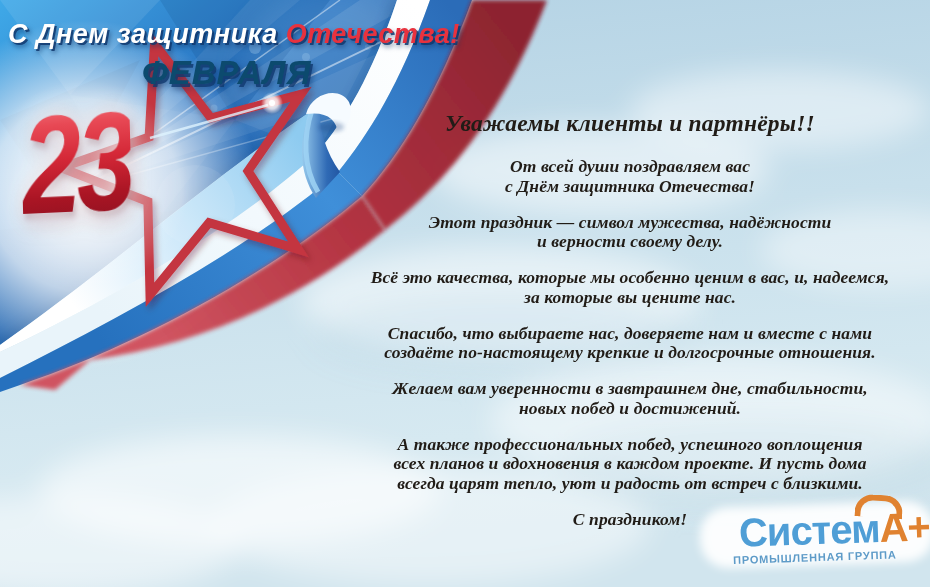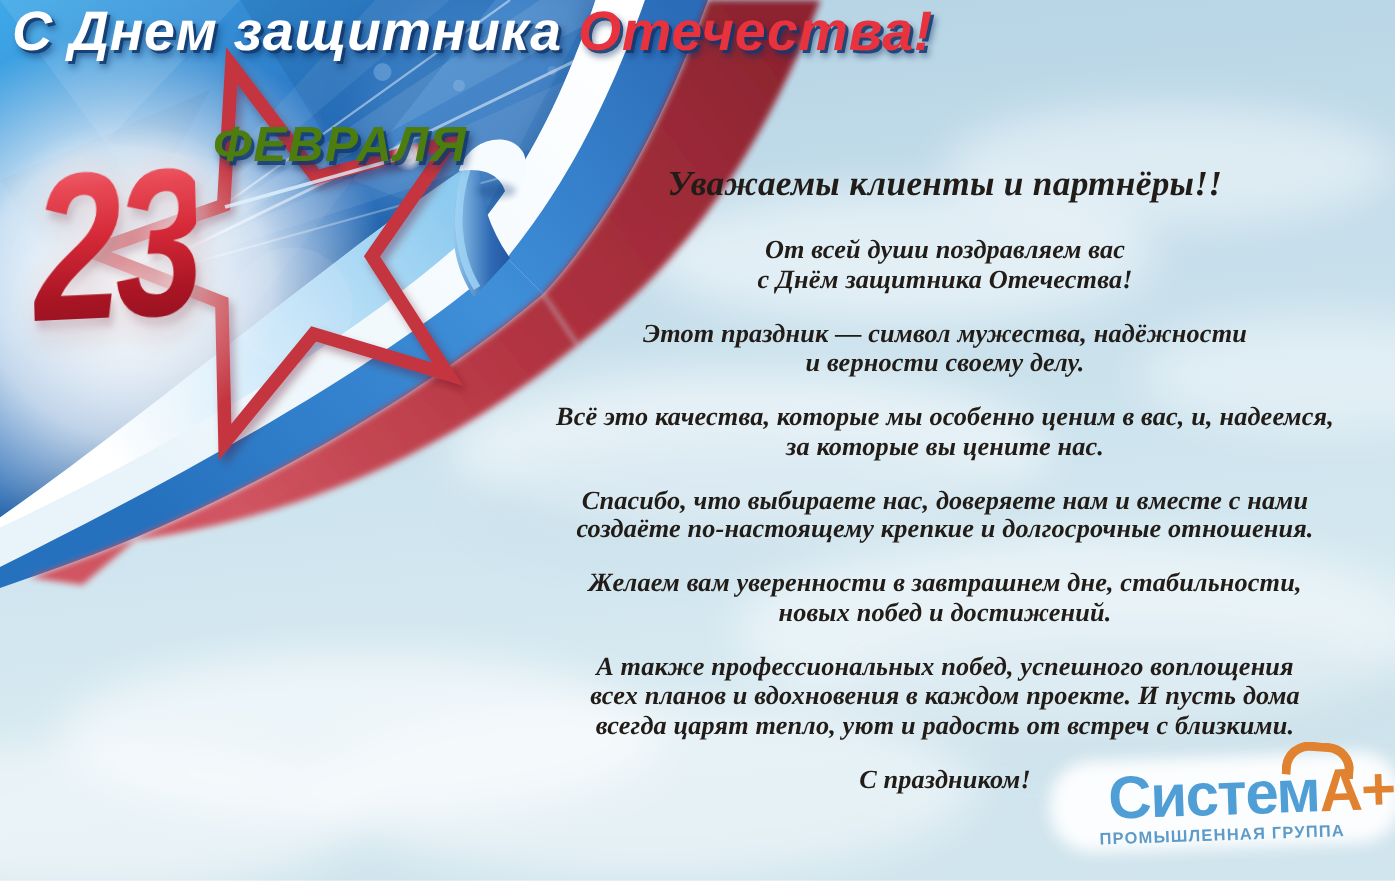--- a/index.html
+++ b/index.html
@@ -4,31 +4,30 @@
 <style>
   html,body{margin:0;padding:0;background:#e8eef2;}
   .stage{
     position:relative;width:930px;height:587px;overflow:hidden;
     font-family:"Liberation Sans",sans-serif;
   }
   .scene{position:absolute;left:0;top:0;width:930px;height:587px;display:block;}
 
   
   .banner-title{
-    position:absolute;left:8px;top:0;white-space:nowrap;
-    font-size:37px;font-weight:800;font-style:italic;letter-spacing:.5px;
+    position:absolute;left:8px;top:19px;white-space:nowrap;
+    font-size:27px;font-weight:800;font-style:italic;letter-spacing:.5px;
     text-shadow:2px 2px 0 rgba(16,56,110,.85), 3px 4px 5px rgba(10,40,90,.55);
   }
   .banner-title .t-white{color:#ffffff;}
   .banner-title .t-red{color:#e8323e;}
   .banner-month{
     position:absolute;left:142px;top:54px;white-space:nowrap;
-    font-size:33px;font-weight:800;font-style:italic;letter-spacing:1px;color:#4d7c0f;
+    font-size:33px;font-weight:800;font-style:italic;letter-spacing:1px;color:#0c4a6e;
     text-shadow:2px 3px 0 rgba(16,56,110,.8), 3px 5px 6px rgba(10,40,90,.6);
-    margin-top:23px;
   }
   .banner-day{
     position:absolute;left:20px;top:96px;
     font-size:140px;line-height:1;font-weight:800;font-style:italic;letter-spacing:-6px;
     transform:scaleX(.76) rotate(-2deg);transform-origin:left top;
     background:linear-gradient(178deg,#f4808a 0%,#e84955 22%,#d42837 46%,#aa1524 72%,#871020 100%);
     -webkit-background-clip:text;background-clip:text;color:transparent;
     filter:drop-shadow(0 0 12px rgba(255,255,255,.95)) drop-shadow(3px 5px 3px rgba(90,10,25,.35));
   }
 

